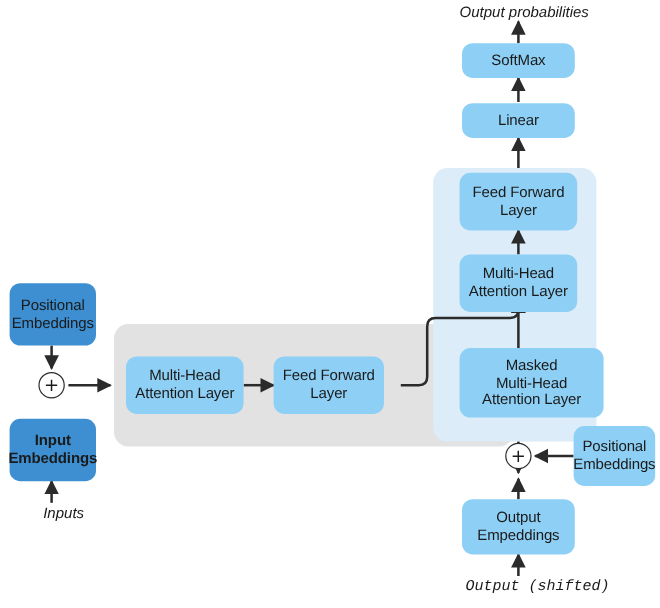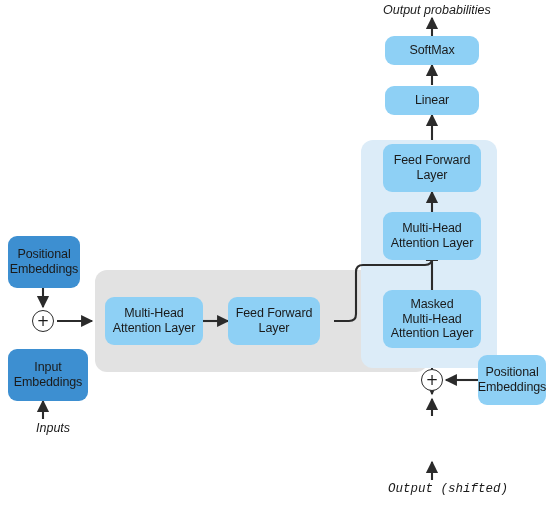--- a/index.html
+++ b/index.html
@@ -115,48 +115,50 @@
       <line x1="432" y1="480" x2="432" y2="462"></line>
       <line x1="478" y1="380" x2="446" y2="380"></line>
     </g>
   </svg>
 
   <div class="node dark" style="left:8px; top:236px; width:72px; height:52px;">Positional
 Embeddings</div>
 
   <div class="plus" style="left:32px; top:310px; width:22px; height:22px;">+</div>
 
-  <div class="node dark" style="left:8px; top:349px; width:80px; height:52px;">Input
+  <div class="node dark" style="left:8px; top:349px; width:72px; height:52px;font-weight:bold;">Input
 Embeddings</div>
 
   <div class="caption" style="left:36px; top:421px;">Inputs</div>
 
   <div class="node light" style="left:105px; top:297px; width:98px; height:48px;">Multi-Head
 Attention Layer</div>
 
   <div class="node light" style="left:228px; top:297px; width:92px; height:48px;">Feed Forward
 Layer</div>
 
   <div class="node light" style="left:383px; top:144px; width:98px; height:48px;">Feed Forward
 Layer</div>
 
   <div class="node light" style="left:383px; top:212px; width:98px; height:48px;">Multi-Head
 Attention Layer</div>
 
-  <div class="node light" style="left:383px; top:290px; width:98px; height:58px;">Masked
+  <div class="node light" style="left:383px; top:290px; width:120px; height:58px;">Masked
 Multi-Head
 Attention Layer</div>
 
   <div class="node light" style="left:385px; top:86px; width:94px; height:29px;">Linear</div>
 
   <div class="node light" style="left:385px; top:36px; width:94px; height:29px;">SoftMax</div>
 
   <div class="caption" style="left:383px; top:3px;font-style:italic;">Output probabilities</div>
 
   <div class="plus" style="left:421px; top:369px; width:22px; height:22px;">+</div>
 
   <div class="node light" style="left:478px; top:355px; width:68px; height:50px;">Positional
 Embeddings</div>
 
+  <div class="node light" style="left:385px; top:416px; width:94px; height:46px;">Output
+Empeddings</div>
 
   <div class="caption" style="left:388px; top:482px;font-family:Liberation Mono, monospace;">Output (shifted)</div>
 
 </div>
 
 </body></html>

